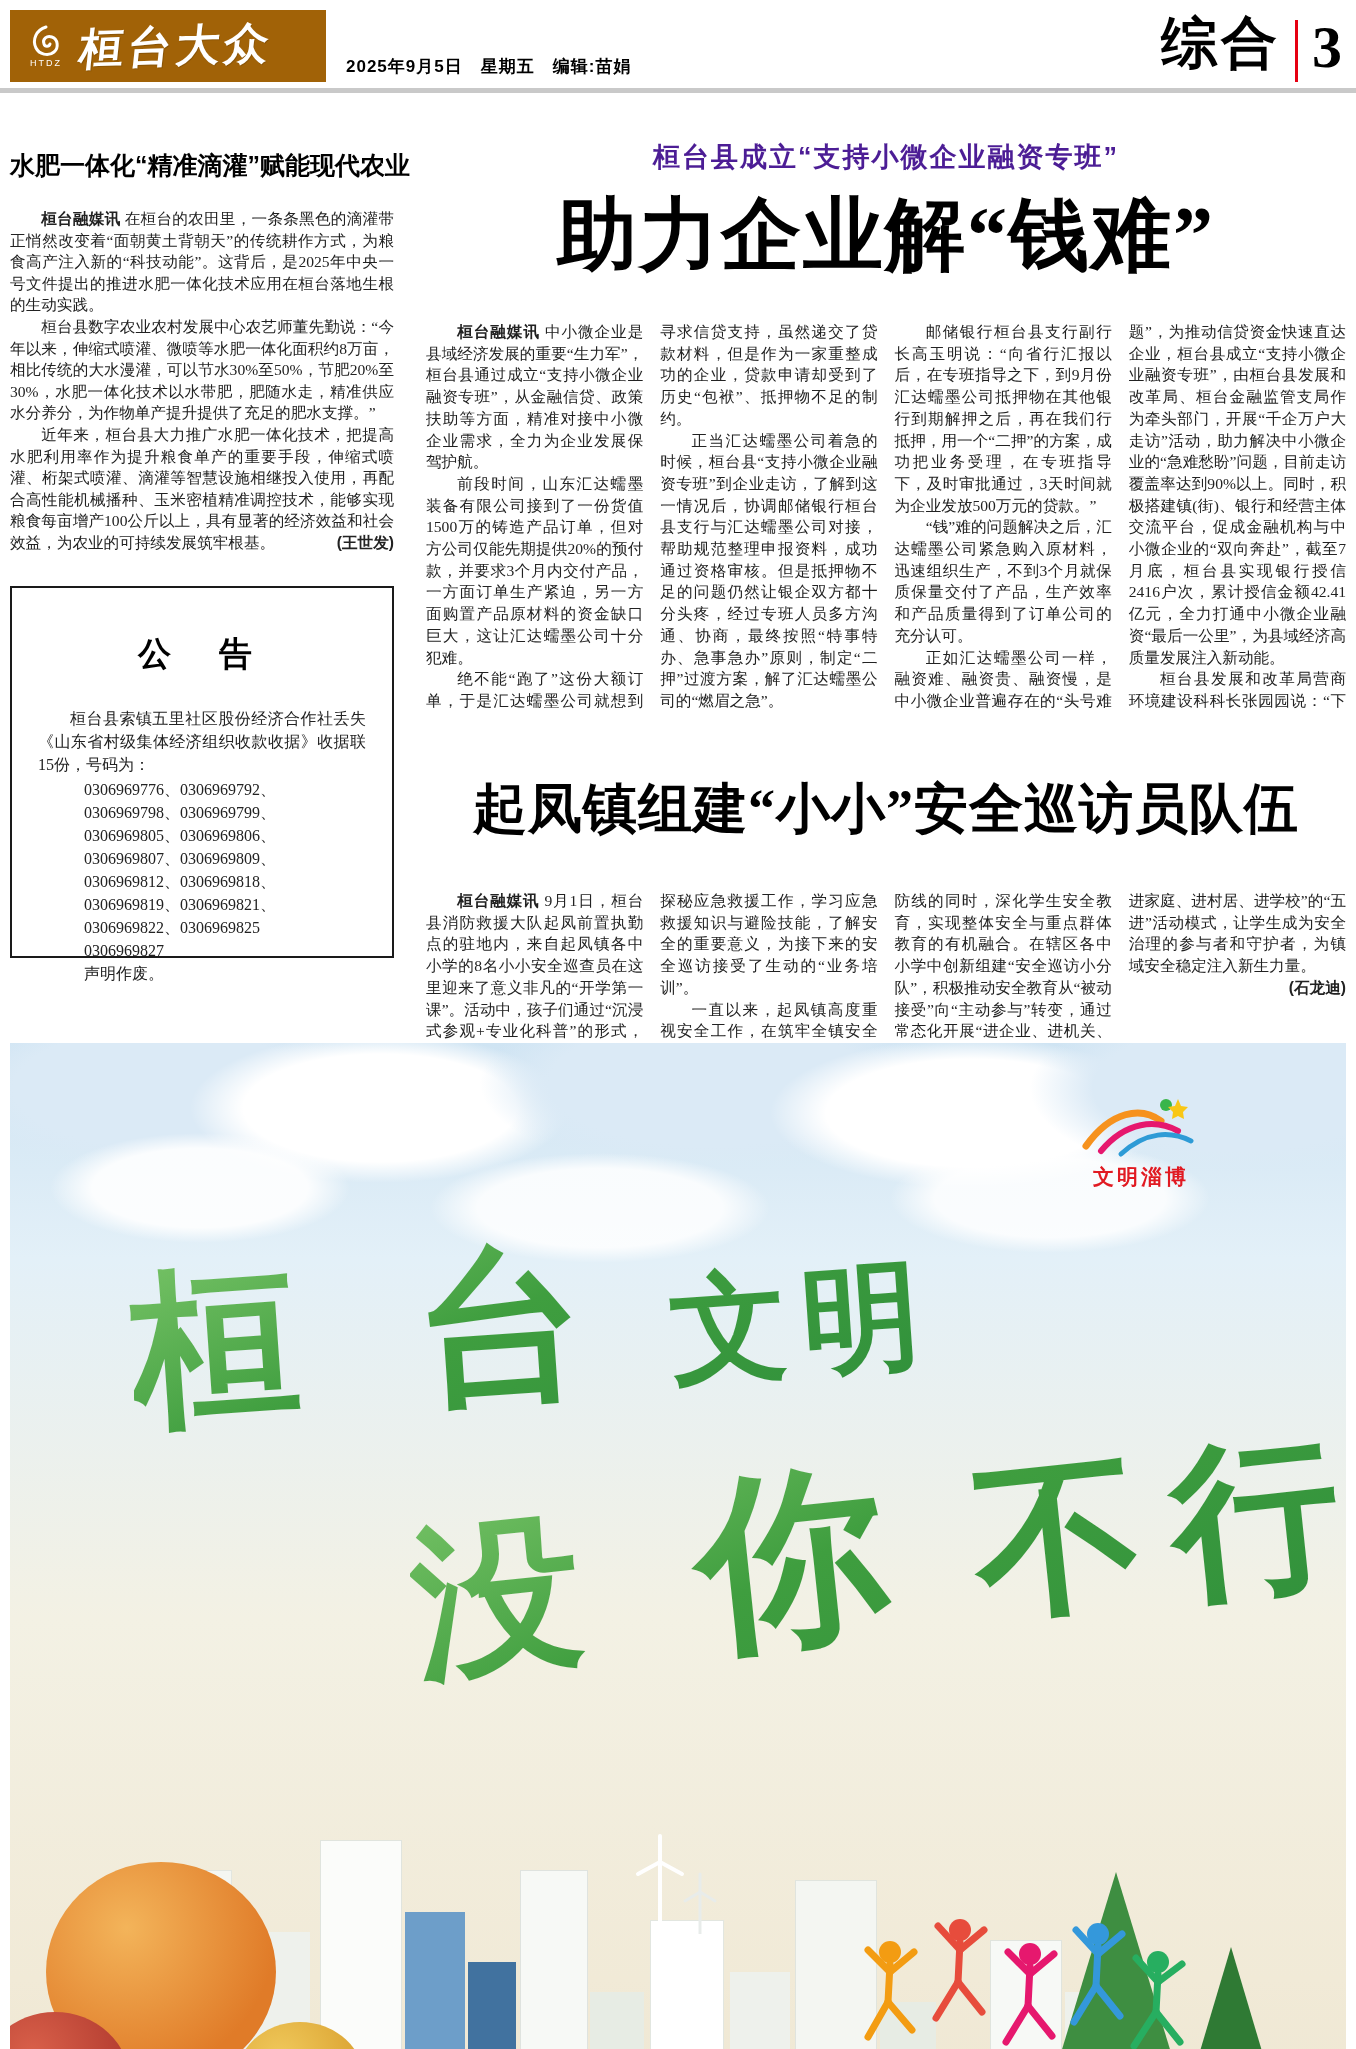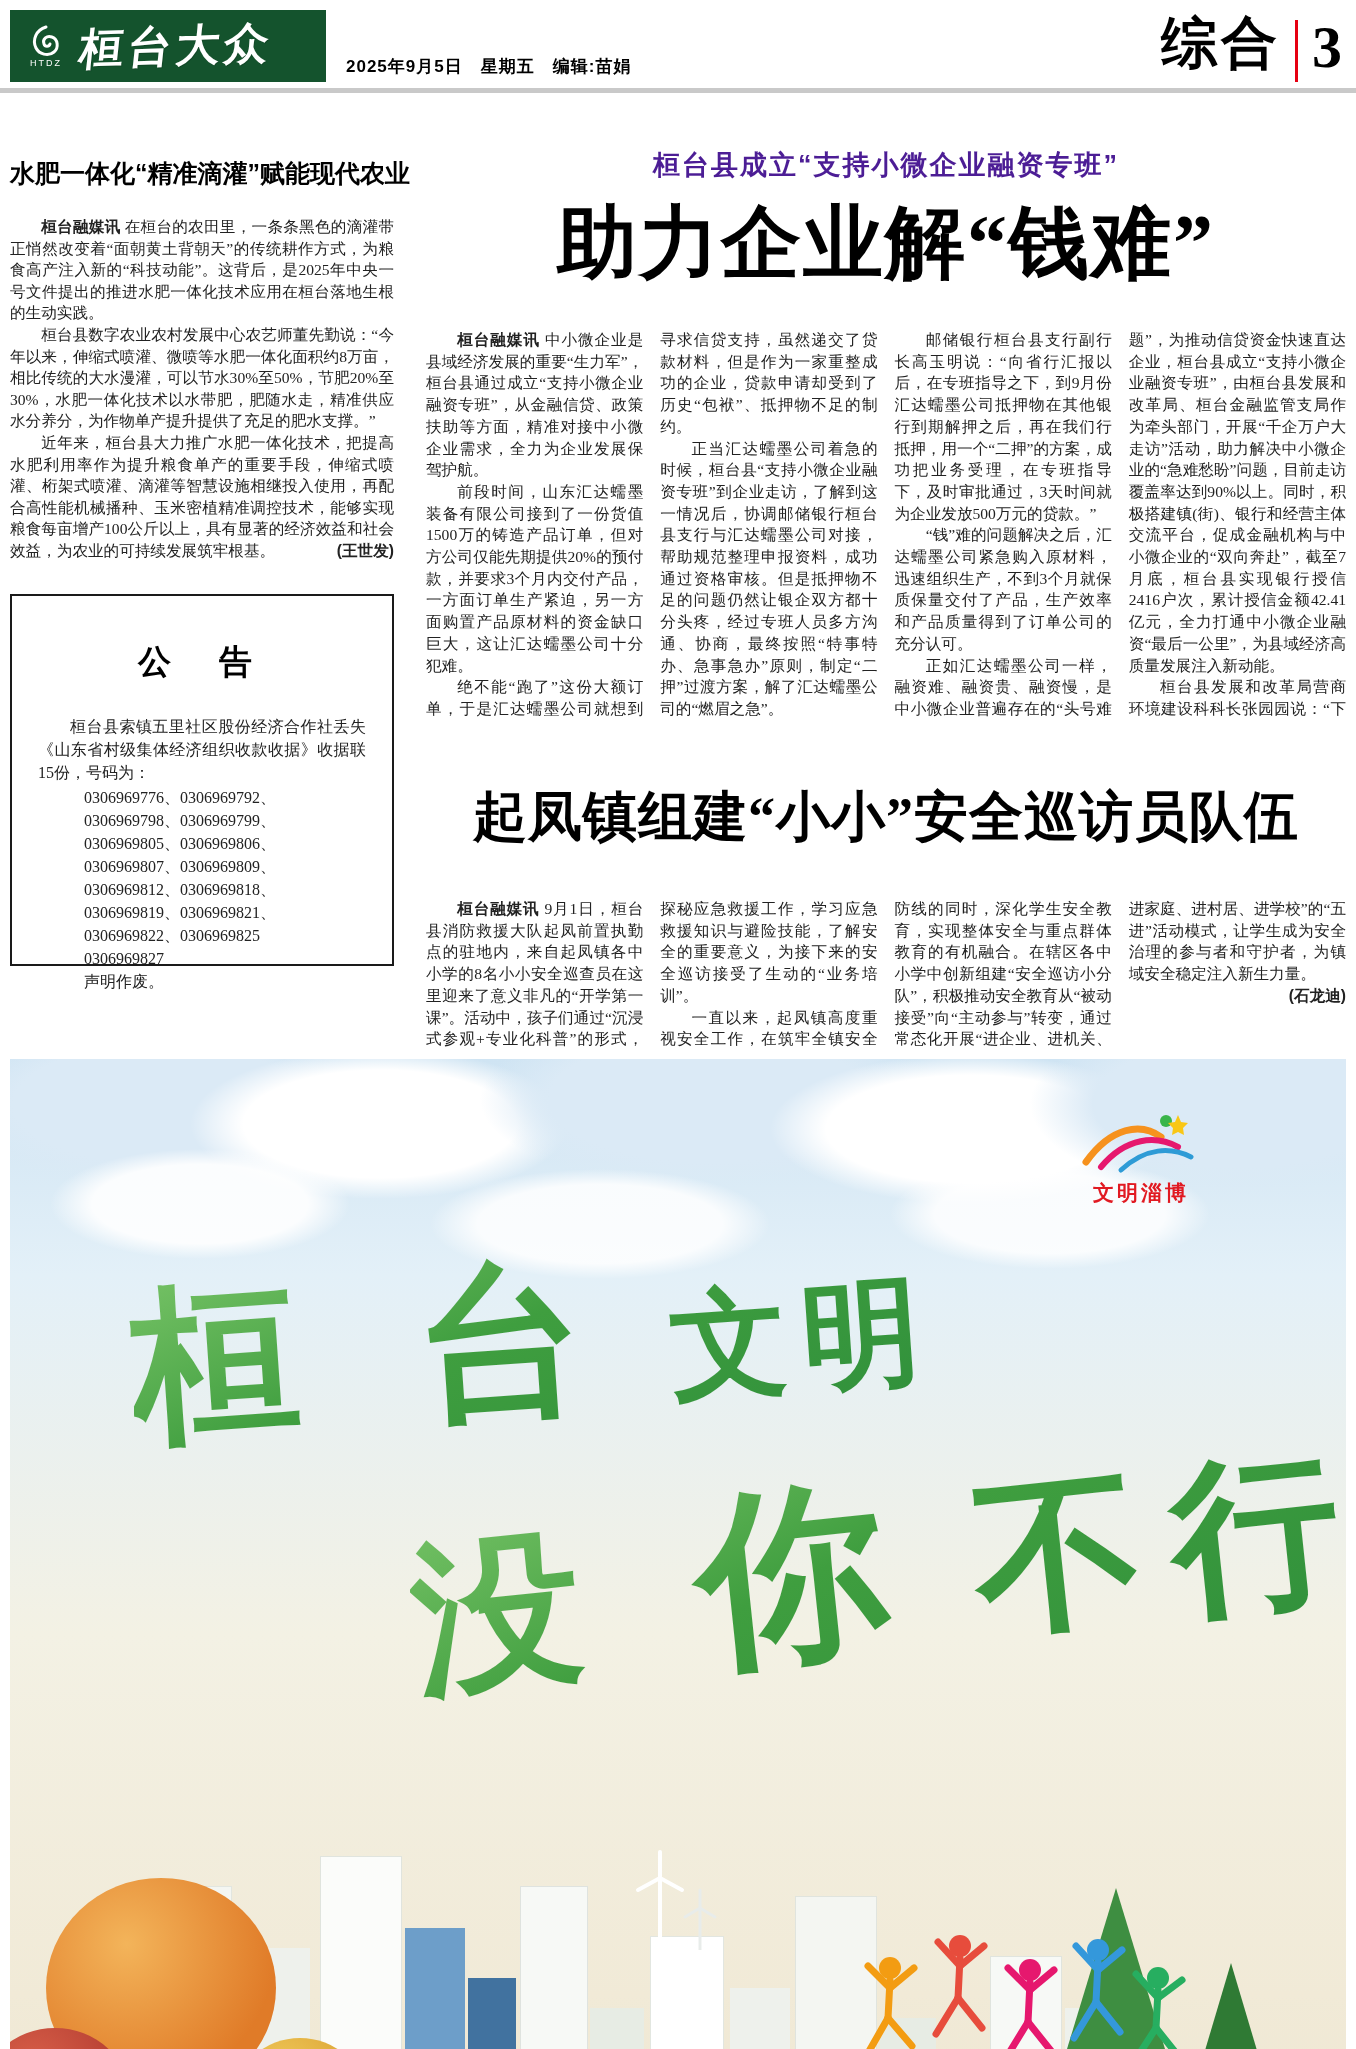--- a/index.html
+++ b/index.html
@@ -1,34 +1,34 @@
 <!DOCTYPE html>
 <html lang="zh"><head>
 <meta charset="utf-8">
 <style>
   html,body{margin:0;padding:0;background:#fff;}
   .page{width:1356px;height:2049px;position:relative;background:#fff;overflow:hidden;
         font-family:"Liberation Serif","DejaVu Serif",serif;color:#1a1a1a;}
   
   .masthead-row{display:flex;align-items:flex-end;padding:26px 14px 0 10px;height:82px;box-sizing:border-box;}
-  .logo-block{width:316px;height:72px;background:#14532d;display:flex;align-items:center;gap:8px;padding:9px 10px;box-sizing:border-box;}
+  .logo-block{width:316px;height:72px;background:#a16207;display:flex;align-items:center;gap:8px;padding:9px 10px;box-sizing:border-box;}
   .logo-flame{width:52px;display:flex;flex-direction:column;align-items:center;color:#fff;}
   .logo-flame svg{display:block;}
   .logo-sub{font-size:9px;color:#fff;letter-spacing:2px;font-family:"Liberation Sans",sans-serif;margin-top:-2px;}
   .logo-text{color:#fff;font-size:44px;font-weight:bold;transform:skewX(-8deg) rotate(-2deg);
              letter-spacing:4px;white-space:nowrap;text-shadow:1px 1px 0 rgba(0,0,0,.15);}
   .date-line{font-family:Liberation Sans, sans-serif;font-weight:bold;font-size:17px;
              color:#000000;margin:0 0 4px 20px;letter-spacing:1px;}
   .section-box{margin-left:auto;display:flex;align-items:flex-end;gap:14px;}
   .section-name{font-family:"Liberation Sans","DejaVu Sans",sans-serif;font-weight:900;font-size:56px;letter-spacing:4px;color:#000;}
   .red-divider{width:3px;height:62px;background:#e60012;display:inline-block;}
   .page-num{font-size:60px;font-weight:bold;color:#000;}
   .header-rule{height:5px;background:#c9c9c9;margin:6px 0 0 0;}
   
-  .main-area{display:flex;padding:8px 10px;align-items:flex-start;}
+  .main-area{display:flex;padding:0 10px;align-items:flex-start;}
   .left-col{width:384px;flex:0 0 384px;}
   .right-col{flex:1;margin-left:32px;min-width:0;}
   .body-text{font-size:15.6px;line-height:21.6px;text-align:justify;color:#222;}
   .body-text p{margin:0;text-indent:2em;}
   .lead-tag{font-family:"Liberation Sans","DejaVu Sans",sans-serif;font-weight:bold;}
   .byline{font-family:"Liberation Sans","DejaVu Sans",sans-serif;font-weight:bold;float:right;}
   .left-title{font-family:"Liberation Sans","DejaVu Sans",sans-serif;font-weight:900;font-size:25px;
               letter-spacing:0;margin:56px 0 26px 0;white-space:nowrap;color:#000;}
   
   .notice-box{margin-top:32px;border:2px solid #1a1a1a;height:372px;box-sizing:border-box;padding:26px 26px 0 26px;}

